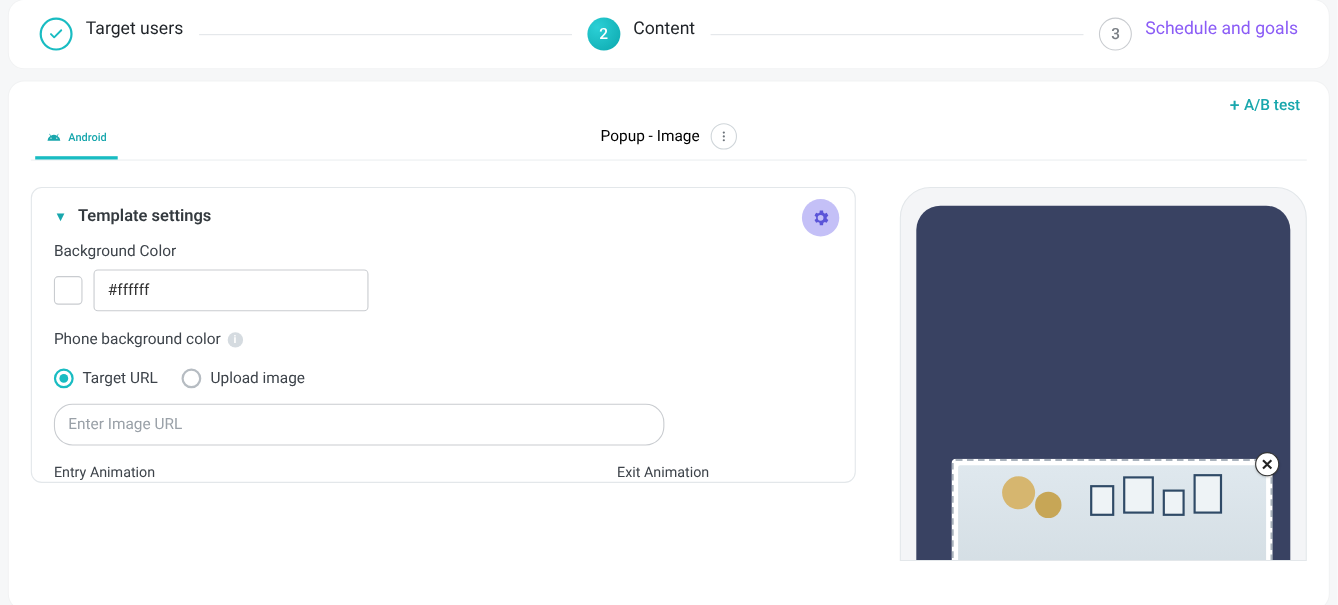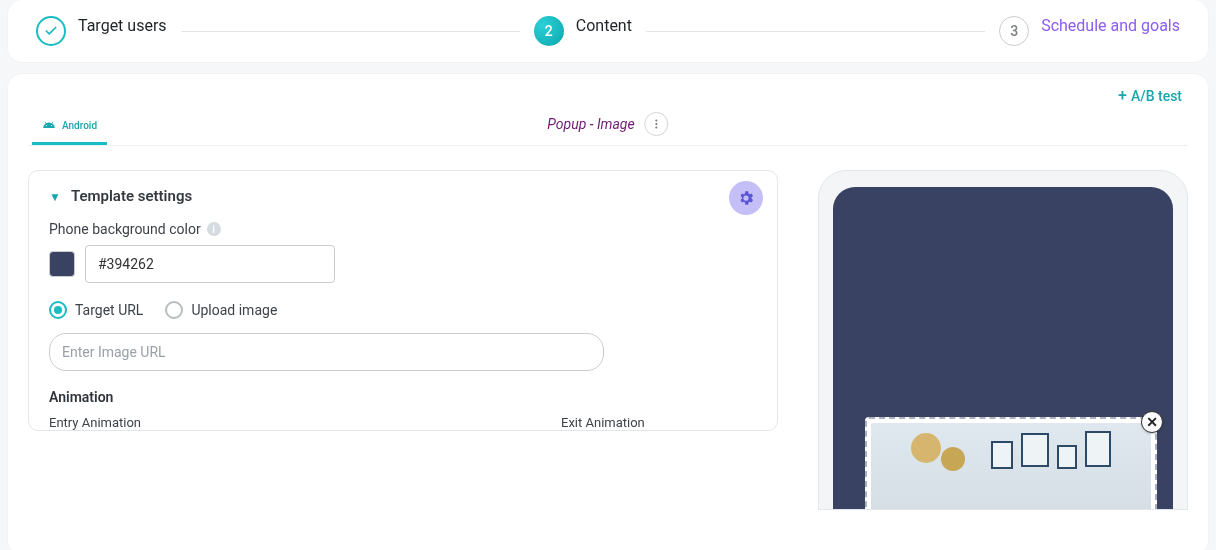--- a/index.html
+++ b/index.html
@@ -33,21 +33,21 @@
   .tab-bar {
     display: flex; align-items: center; border-bottom: 1px solid #eceff1; position: relative; height: 36px;
   }
   .tab {
     display: flex; align-items: center; gap: 6px; color: #19a7ad; font-size: 10px; padding: 8px 10px 10px 10px;
     border-bottom: 3px solid #19bcc2; font-weight: 500; cursor: pointer; margin-left: 4px;
   }
   .android-icon { width: 14px; height: 14px; display: inline-block; }
   .popup-ctrl {
     position: absolute; left: 50%; transform: translateX(-50%); top: 2px;
-    display: flex; align-items: center; gap: 10px; color: #701a75; font-size: 14px; font-style: italic;
+    display: flex; align-items: center; gap: 10px; color: #000000; font-size: 14px;
   }
   .dots-btn {
     width: 24px; height: 24px; border-radius: 50%; border: 1px solid #d0d6da; display: flex; align-items: center; justify-content: center; cursor: pointer; color: #6c737a;
   }
 
   .content-row { display: flex; gap: 40px; padding-top: 24px; }
   .left-col { flex: 0 0 750px; }
   .right-col { flex: 1; }
 
   .panel {
@@ -179,48 +179,50 @@
             </svg>
         </div>
         <div class="panel-head">
           <span class="caret">▼</span>
           <div>
             <div class="panel-title">Template settings</div>
           </div>
         </div>
 
         <div class="form">
+          <div class="field">
+            <div class="field-label">Background Color</div>
+            <div class="color-row">
+              <div class="swatch" id="bg-swatch" style="background: rgb(255, 255, 255);"></div>
+              <input class="txt-input" value="#ffffff" style="">
+            </div>
+          </div>
 
           <div class="field">
             <div class="field-label">
               <span>Phone background color</span>
               <span class="info-icon">i</span>
             </div>
-            <div class="color-row">
-              <div class="swatch" id="phone-swatch" style="background: rgb(57, 66, 98);"></div>
-              <input class="txt-input" value="#394262" style="">
-            </div>
           </div>
 
           <div class="radio-row">
             <div class="radio-opt">
               <span class="radio checked"></span>
               <span>Target URL</span>
             </div>
             <div class="radio-opt">
               <span class="radio"></span>
               <span>Upload image</span>
             </div>
           </div>
 
           <div class="field">
             <input class="txt-input wide" placeholder="Enter Image URL" style="">
           </div>
 
-          <div class="anim-title">Animation</div>
           <div class="anim-cols">
             <div class="anim-col-label">Entry Animation</div>
             <div style="width:280px"></div>
             <div class="anim-col-label">Exit Animation</div>
           </div>
         </div>
       </div>
     </div>
 
     <div class="right-col">

